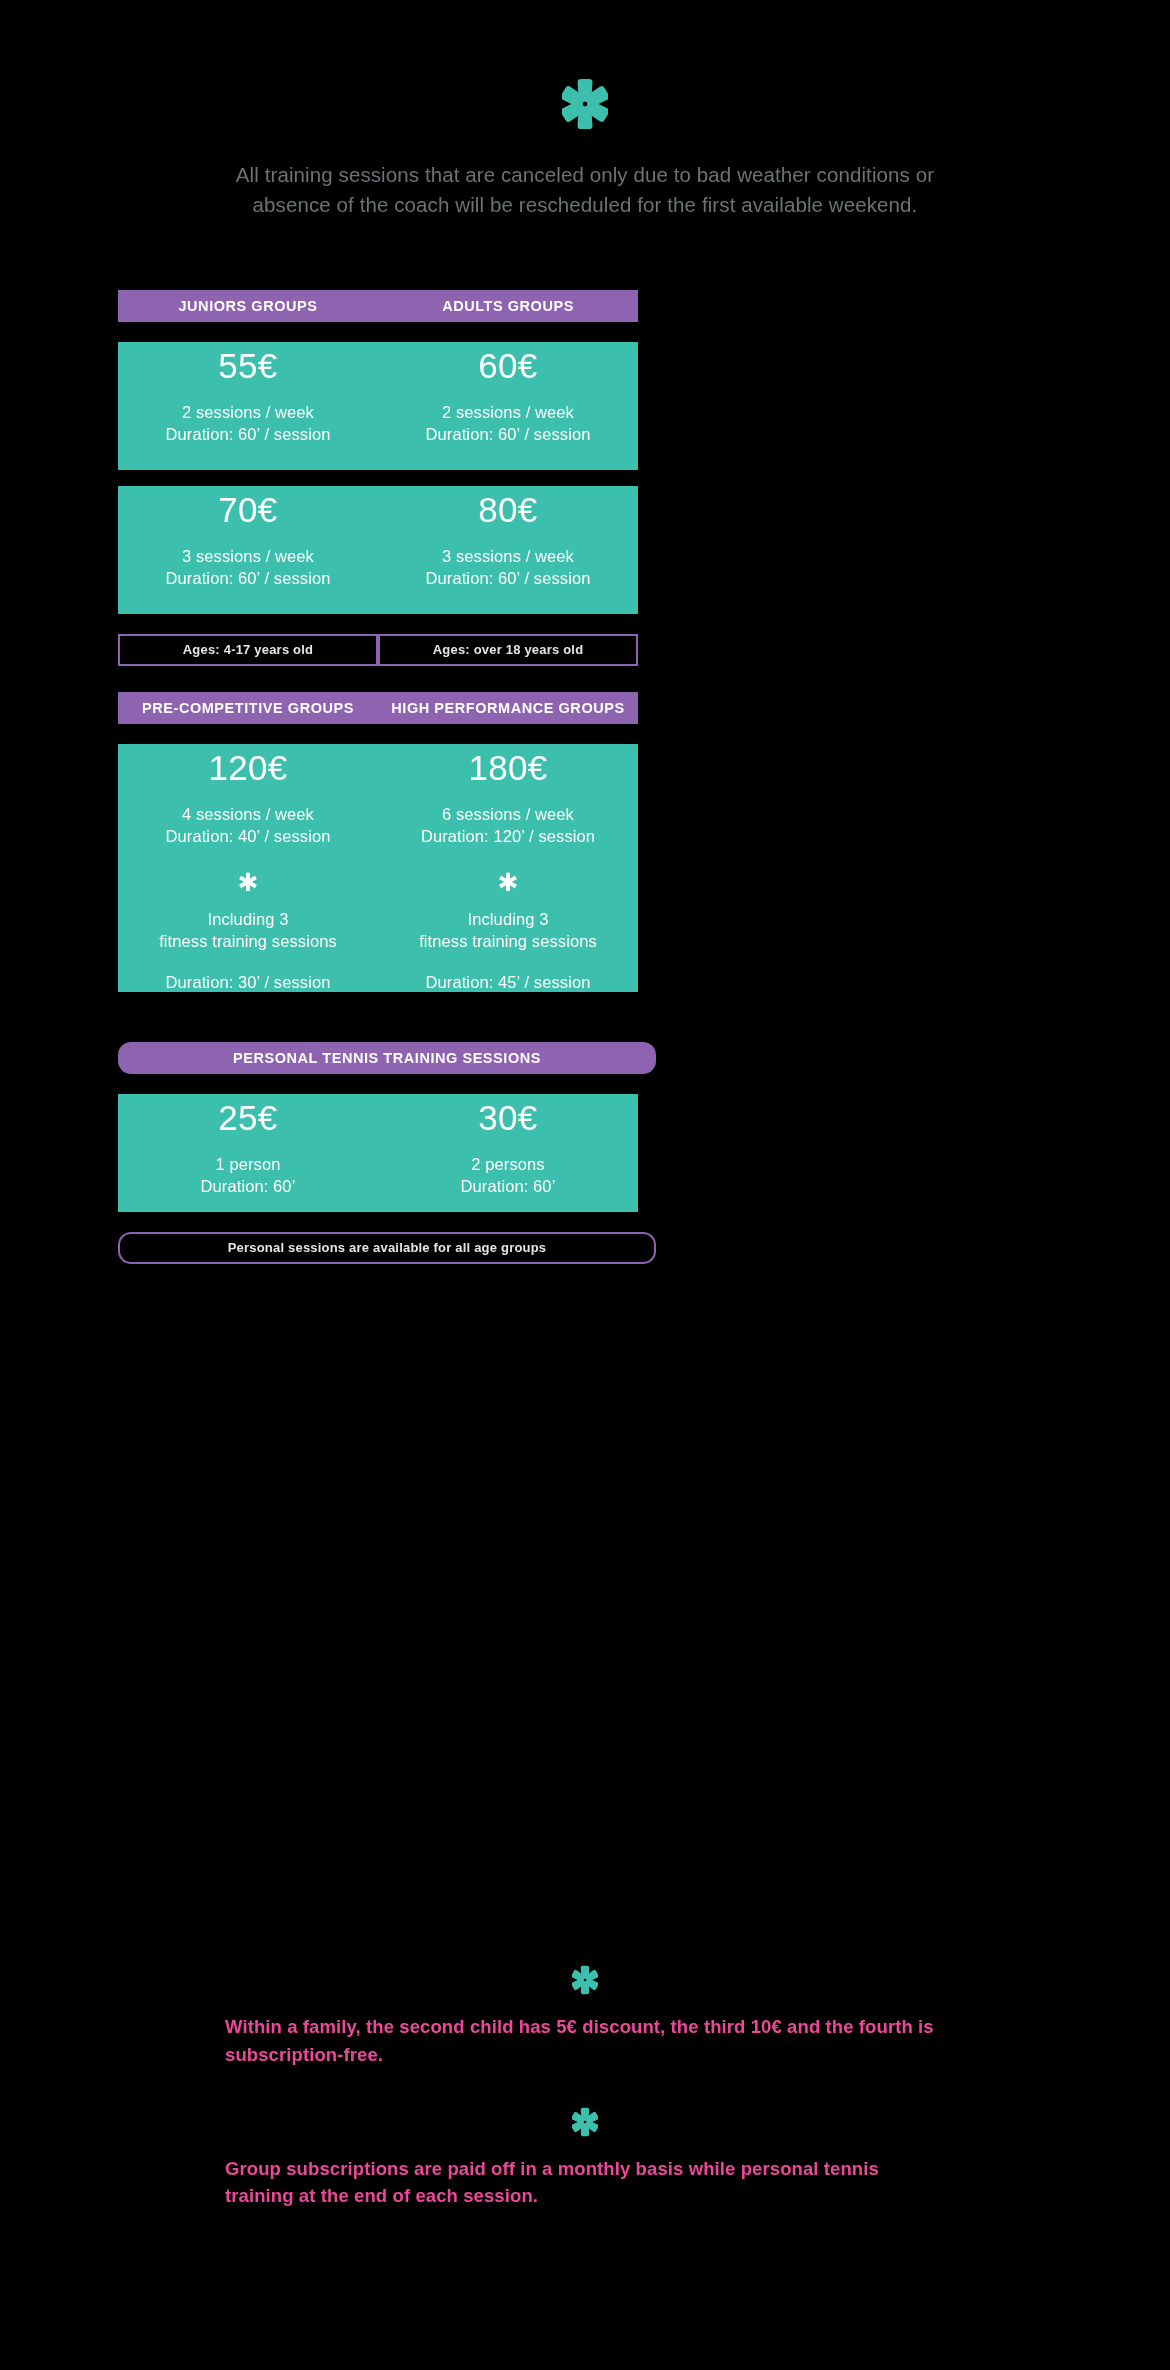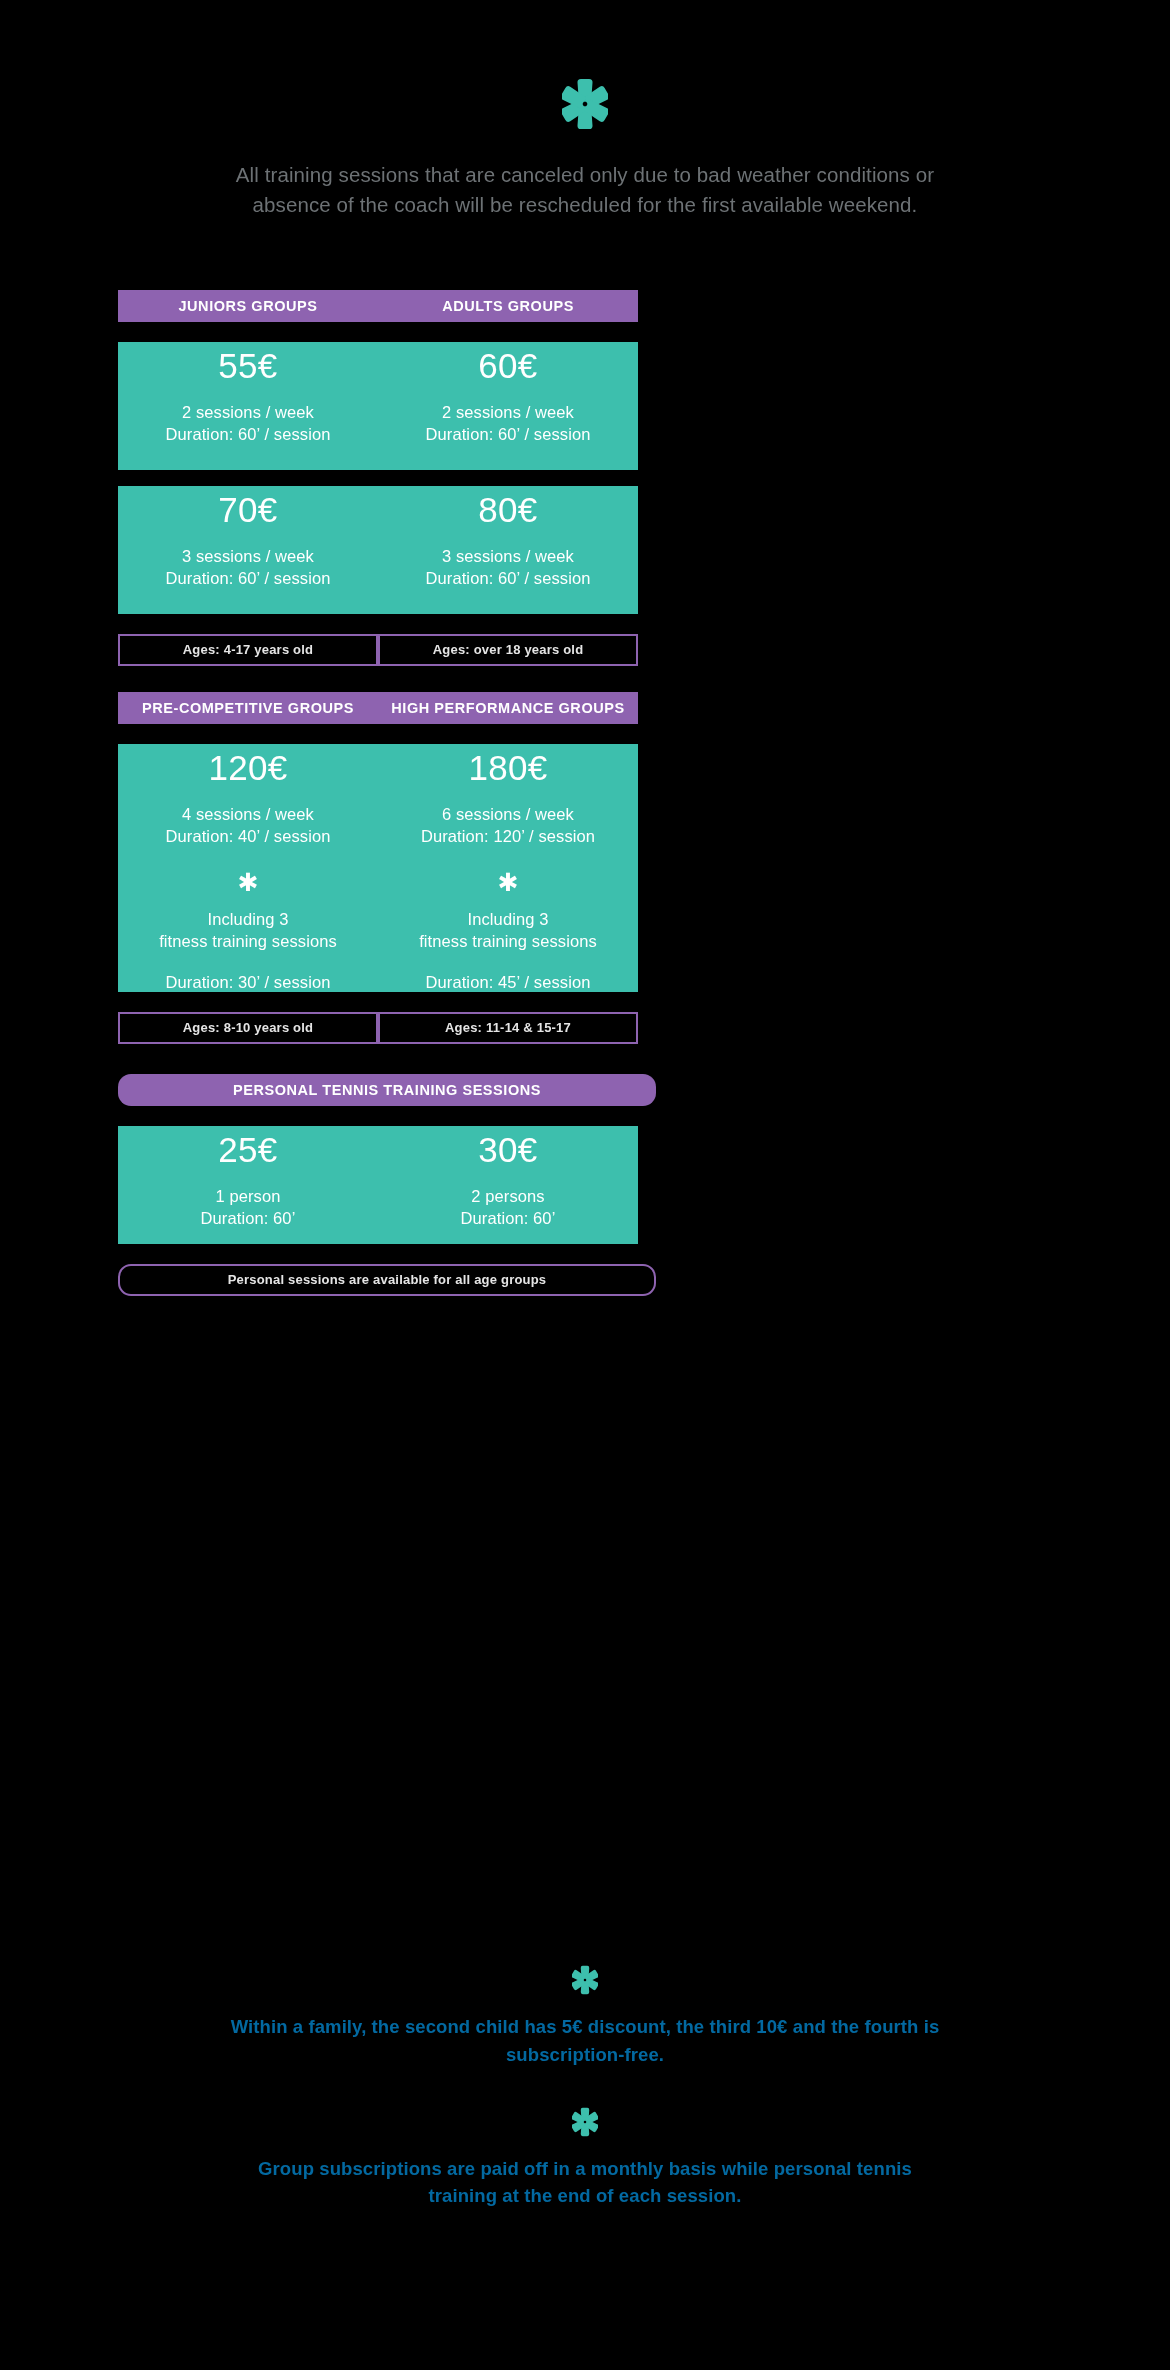--- a/index.html
+++ b/index.html
@@ -150,22 +150,21 @@
     width: 1170px;
   }
   .note-ast {
     width: 100%;
     text-align: center;
     height: 34px;
   }
   .note-text {
     width: 720px;
     margin: 14px auto 0 auto;
-    text-align: center;
-    color: #0369a1;
+    color: #ec4899;
     font-size: 18.5px;
     font-weight: bold;
     line-height: 1.5;
     letter-spacing: .1px;
   }
   .note-gap { height: 38px; }
 
   
   .ast-teal path { fill: #3dbfad; }
 </style>
@@ -265,24 +264,20 @@
         <div class="sep-ast">✱</div>
         <div class="line">Including 3</div>
         <div class="line">fitness training sessions</div>
         <div class="blockgap"></div>
         <div class="line">Duration: 45’ / session</div>
       </div>
     </div>
 
     <div class="gap-md"></div>
 
-    <div class="row">
-      <div class="col badge">Ages: 8-10 years old</div>
-      <div class="col badge">Ages: 11-14 &amp; 15-17</div>
-    </div>
 
     <div class="gap-xl"></div>
 
     <div class="row">
       <div class="col-full hdr">PERSONAL TENNIS TRAINING SESSIONS</div>
     </div>
 
     <div class="gap-md"></div>
 
     <div class="row">

